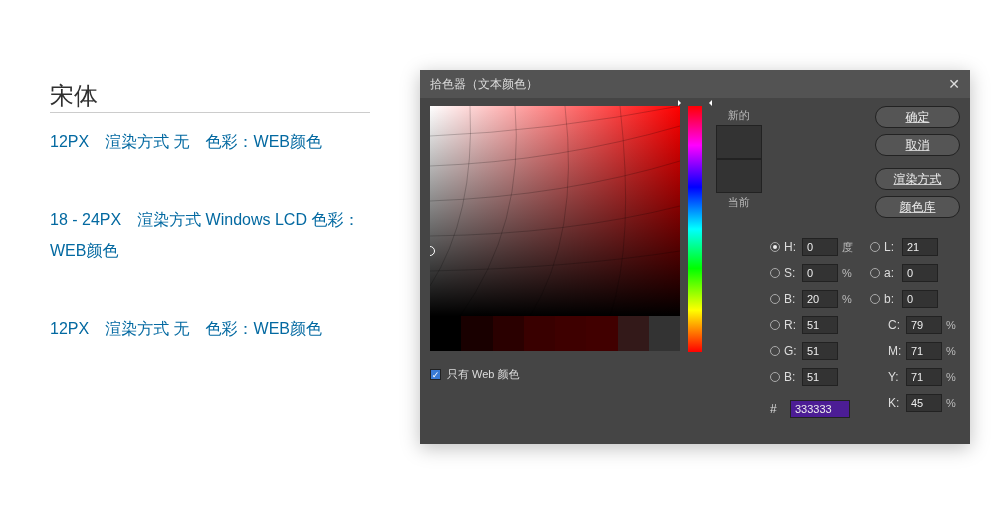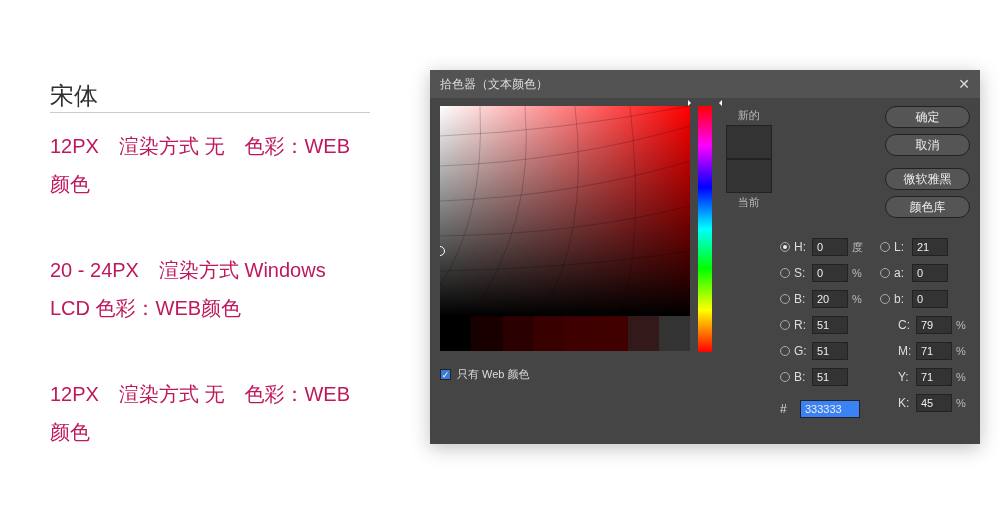--- a/index.html
+++ b/index.html
@@ -17,27 +17,27 @@
       width: 320px;
     }
     .font-section { margin-bottom: 48px; }
     .font-title {
       font-size: 24px;
       color: #303030;
       border-bottom: 1px solid #ccc;
       margin-bottom: 14px;
     }
     .font-desc {
-      font-size: 20px;
-      color: #be185d;
+      font-size: 16px;
+      color: #0369a1;
       line-height: 1.9;
     }
     .picker {
       position: absolute;
-      left: 430px; top: 70px;
+      left: 420px; top: 70px;
       width: 550px; height: 374px;
       background: #535353;
       box-shadow: 0 4px 18px rgba(0,0,0,0.25);
       color: #ccc;
       font-size: 12px;
     }
     .picker-header {
       height: 28px;
       background: #535353;
       padding: 6px 10px;
@@ -91,21 +91,21 @@
       width:85px; height:22px;
       border: 1px solid #222;
       border-radius: 12px;
       background: #555;
       color:#eee;
       font-size:12px;
       display:flex; align-items:center; justify-content:center;
       margin-bottom: 6px;
       cursor:pointer;
     }
-    .btn-col { display:flex; flex-direction:column; align-items:flex-end; margin-bottom: 12px;}
+    .btn-col { display:flex; flex-direction:column; align-items:flex-end; margin-bottom: 12px; text-decoration: underline;}
     .values {
       display: grid;
       grid-template-columns: 1fr 1fr;
       gap: 4px 14px;
       margin-top: 6px;
     }
     .val-row { display:flex; align-items:center; gap:4px; height:22px; }
     .radio {
       width:10px; height:10px; border:1px solid #aaa; border-radius:50%;
       display:inline-flex; align-items:center; justify-content:center;
@@ -114,37 +114,37 @@
     .radio.sel::after { content:''; width:4px; height:4px; background:#eee; border-radius:50%; }
     .val-label { width:14px; text-align:left; color:#ddd; }
     .val-input {
       width:36px; height:18px;
       background:#333; border:1px solid #222; color:#eee;
       font-size:11px; padding: 0 4px;
     }
     .val-unit { width:14px; color:#bbb; font-size:11px; }
     .hex-row { display:flex; align-items:center; gap:6px; margin-top:6px; grid-column: 1; }
     .hex-input {
-      width:60px; height:18px; background:#3b82f6; border:1px solid #222;
+      width:60px; height:18px; background:#4c1d95; border:1px solid #222;
       color:#eee; font-size:11px; padding:8px 4px;
     }
     .spacer-left { width:14px; display:inline-block; }
     .web-only { margin-top: 16px; display:flex; align-items:center; gap:6px; font-size:11px; color:#ddd;}
     .chk { width:11px; height:11px; background:#3a7bd5; border:1px solid #222; display:flex; align-items:center; justify-content:center; color:#fff; font-size:9px;}
   </style>
 </head>
 <body>
 
 <div class="left-panel">
   <div class="font-section">
     <div class="font-title">宋体</div>
     <div class="font-desc">12PX　渲染方式 无　色彩：WEB颜色</div>
   </div>
   <div class="font-section">
-    <div class="font-desc">20 - 24PX　渲染方式 Windows LCD 色彩：WEB颜色</div>
+    <div class="font-desc">18 - 24PX　渲染方式 Windows LCD 色彩：WEB颜色</div>
   </div>
   <div class="font-section">
     <div class="font-desc">12PX　渲染方式 无　色彩：WEB颜色</div>
   </div>
 </div>
 
 <div class="picker">
   <div class="picker-header">
     <span>拾色器（文本颜色）</span>
     <span class="close-x">✕</span>
@@ -208,21 +208,21 @@
         <div class="color-box" style="background:#333333"></div>
         <span class="nc-label">当前</span>
       </div>
     </div>
 
     <div class="right-col">
       <div class="btn-col">
         <div class="btn">确定</div>
         <div class="btn">取消</div>
         <div style="height:6px"></div>
-        <div class="btn">微软雅黑</div>
+        <div class="btn">渲染方式</div>
         <div class="btn">颜色库</div>
       </div>
 
       <div class="values">
         <div class="val-row">
             <span class="radio sel"></span>
             <span class="val-label">H:</span>
             <input class="val-input" value="0" style="">
             <span class="val-unit">度</span>
           </div>

